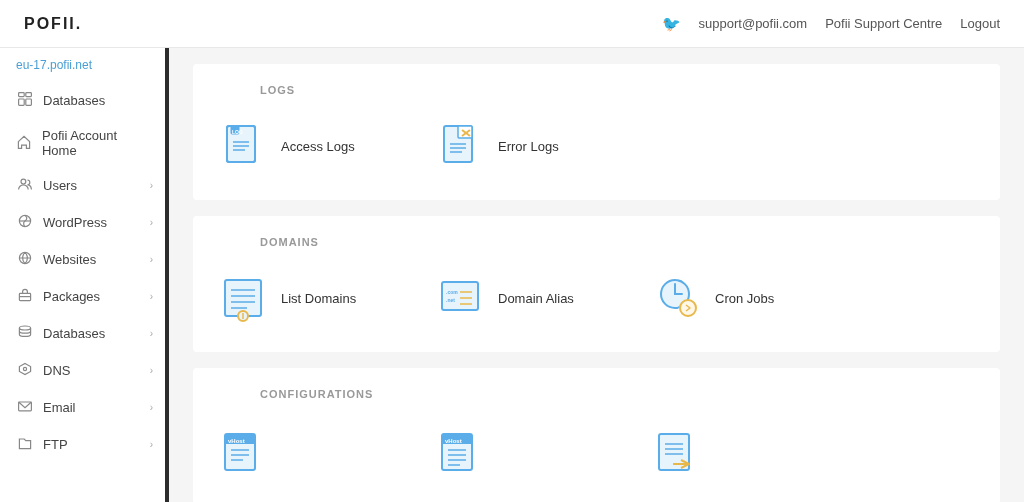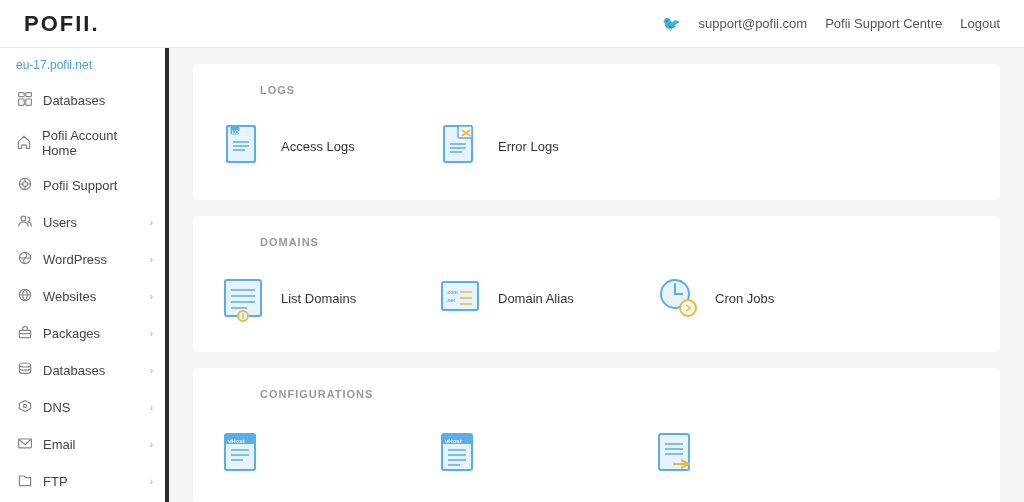--- a/index.html
+++ b/index.html
@@ -10,21 +10,21 @@
       background: #fff;
       height: 48px;
       display: flex;
       align-items: center;
       justify-content: space-between;
       padding: 0 24px;
       border-bottom: 1px solid #e8e8e8;
       flex-shrink: 0;
     }
     .logo {
-      font-size: 22px;
+      font-size: 16px;
       font-weight: 700;
       letter-spacing: 2px;
       color: #222;
     }
     .header-links {
       display: flex;
       align-items: center;
       gap: 18px;
       font-size: 13px;
       color: #555;
@@ -164,33 +164,20 @@
 
     <div class="sidebar-item">
       <span class="sidebar-icon">
         <svg viewBox="0 0 20 20" width="16" height="16" fill="none" stroke="#888" stroke-width="1.5">
             <path d="M3 9.5L10 3l7 6.5V18H13v-4h-6v4H3z"></path>
           </svg>
       </span>
       <span>Pofii Account Home</span>
     </div>
 
-    <div class="sidebar-item">
-      <span class="sidebar-icon">
-        <svg viewBox="0 0 20 20" width="16" height="16" fill="none" stroke="#888" stroke-width="1.5">
-            <circle cx="10" cy="10" r="7"></circle>
-            <circle cx="10" cy="10" r="3"></circle>
-            <line x1="10" y1="3" x2="10" y2="7"></line>
-            <line x1="10" y1="13" x2="10" y2="17"></line>
-            <line x1="3" y1="10" x2="7" y2="10"></line>
-            <line x1="13" y1="10" x2="17" y2="10"></line>
-          </svg>
-      </span>
-      <span>Pofii Support</span>
-    </div>
 
     <div class="sidebar-item">
       <span class="sidebar-icon">
         <svg viewBox="0 0 20 20" width="16" height="16" fill="none" stroke="#888" stroke-width="1.5">
             <circle cx="8" cy="7" r="3"></circle>
             <path d="M2 17c0-3.3 2.7-6 6-6s6 2.7 6 6"></path>
             <path d="M13 5a3 3 0 010 6M18 17c0-3-1.8-5.4-4-6"></path>
           </svg>
       </span>
       <span>Users</span>

